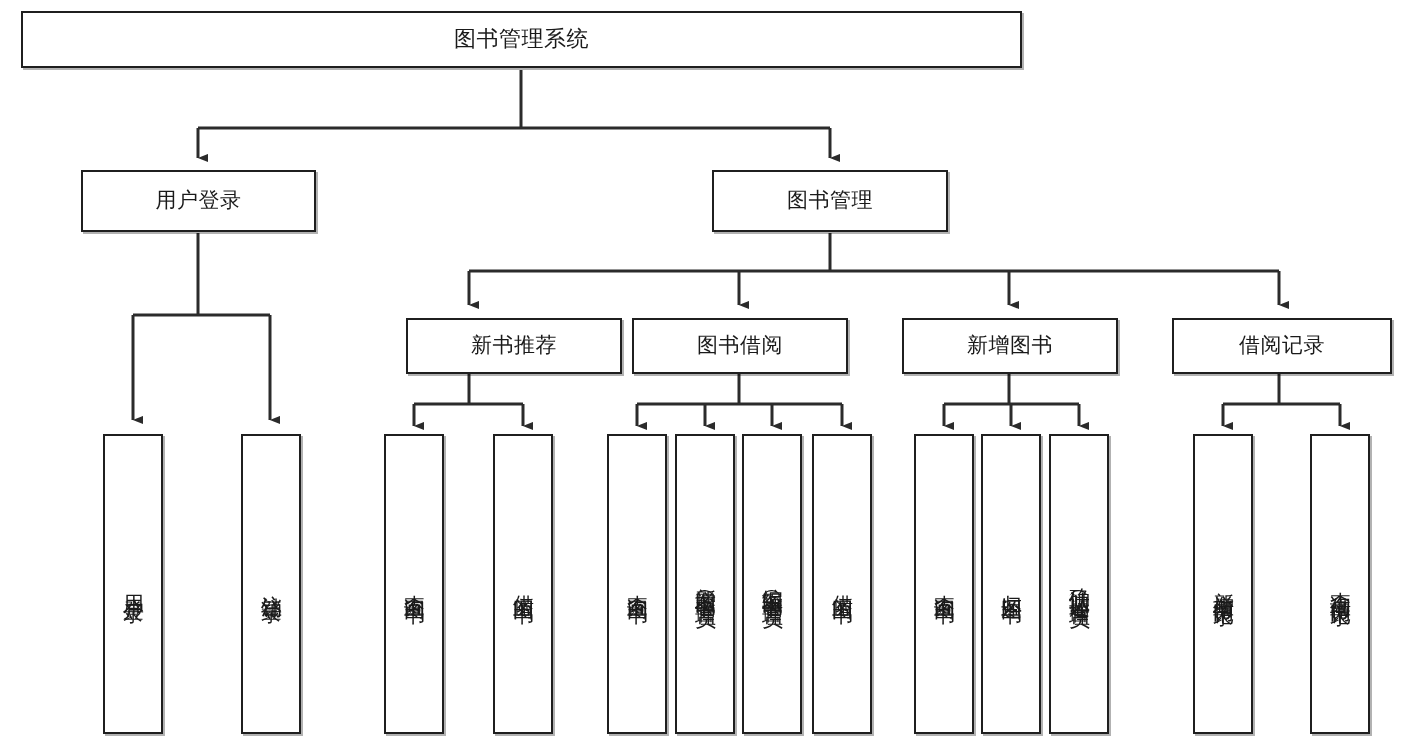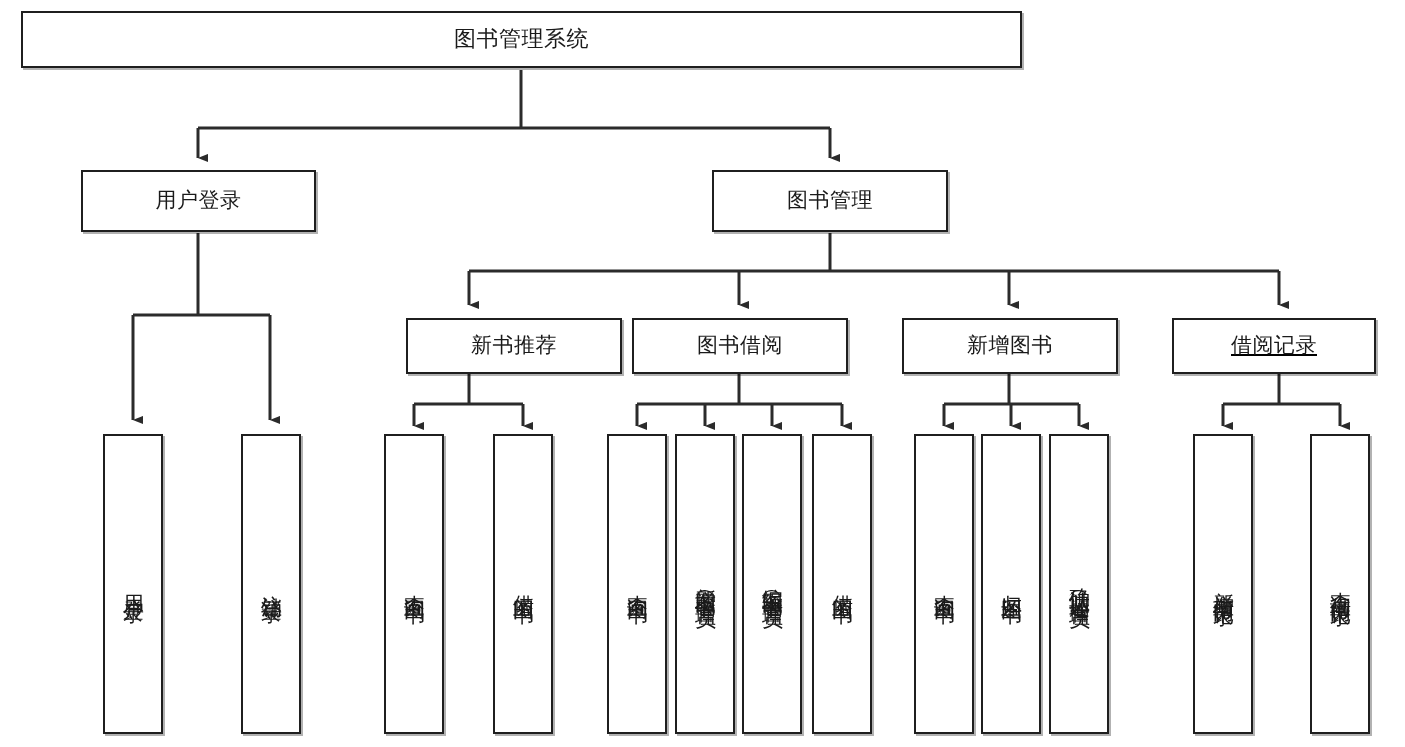--- a/index.html
+++ b/index.html
@@ -141,21 +141,21 @@
 
   <div class="node-box" style="left:362px; top:318px; width:216px; height:56px;margin-left:44px;">
     <span class="node-label-h">新书推荐</span>
   </div>
   <div class="node-box" style="left:632px; top:318px; width:216px; height:56px;align-items:center;">
     <span class="node-label-h">图书借阅</span>
   </div>
   <div class="node-box" style="left:902px; top:318px; width:216px; height:56px;">
     <span class="node-label-h">新增图书</span>
   </div>
-  <div class="node-box" style="left:1172px; top:318px; width:204px; height:56px;text-decoration:underline;">
+  <div class="node-box" style="left:1172px; top:318px; width:220px; height:56px;">
     <span class="node-label-h">借阅记录</span>
   </div>
 
   <div class="leaf-box" style="left:103px; top:434px; width:60px; height:300px;">
     <span class="node-label-v">用户登录</span>
   </div>
   <div class="leaf-box" style="left:241px; top:434px; width:60px; height:300px;">
     <span class="node-label-v">注销登录</span>
   </div>
 

